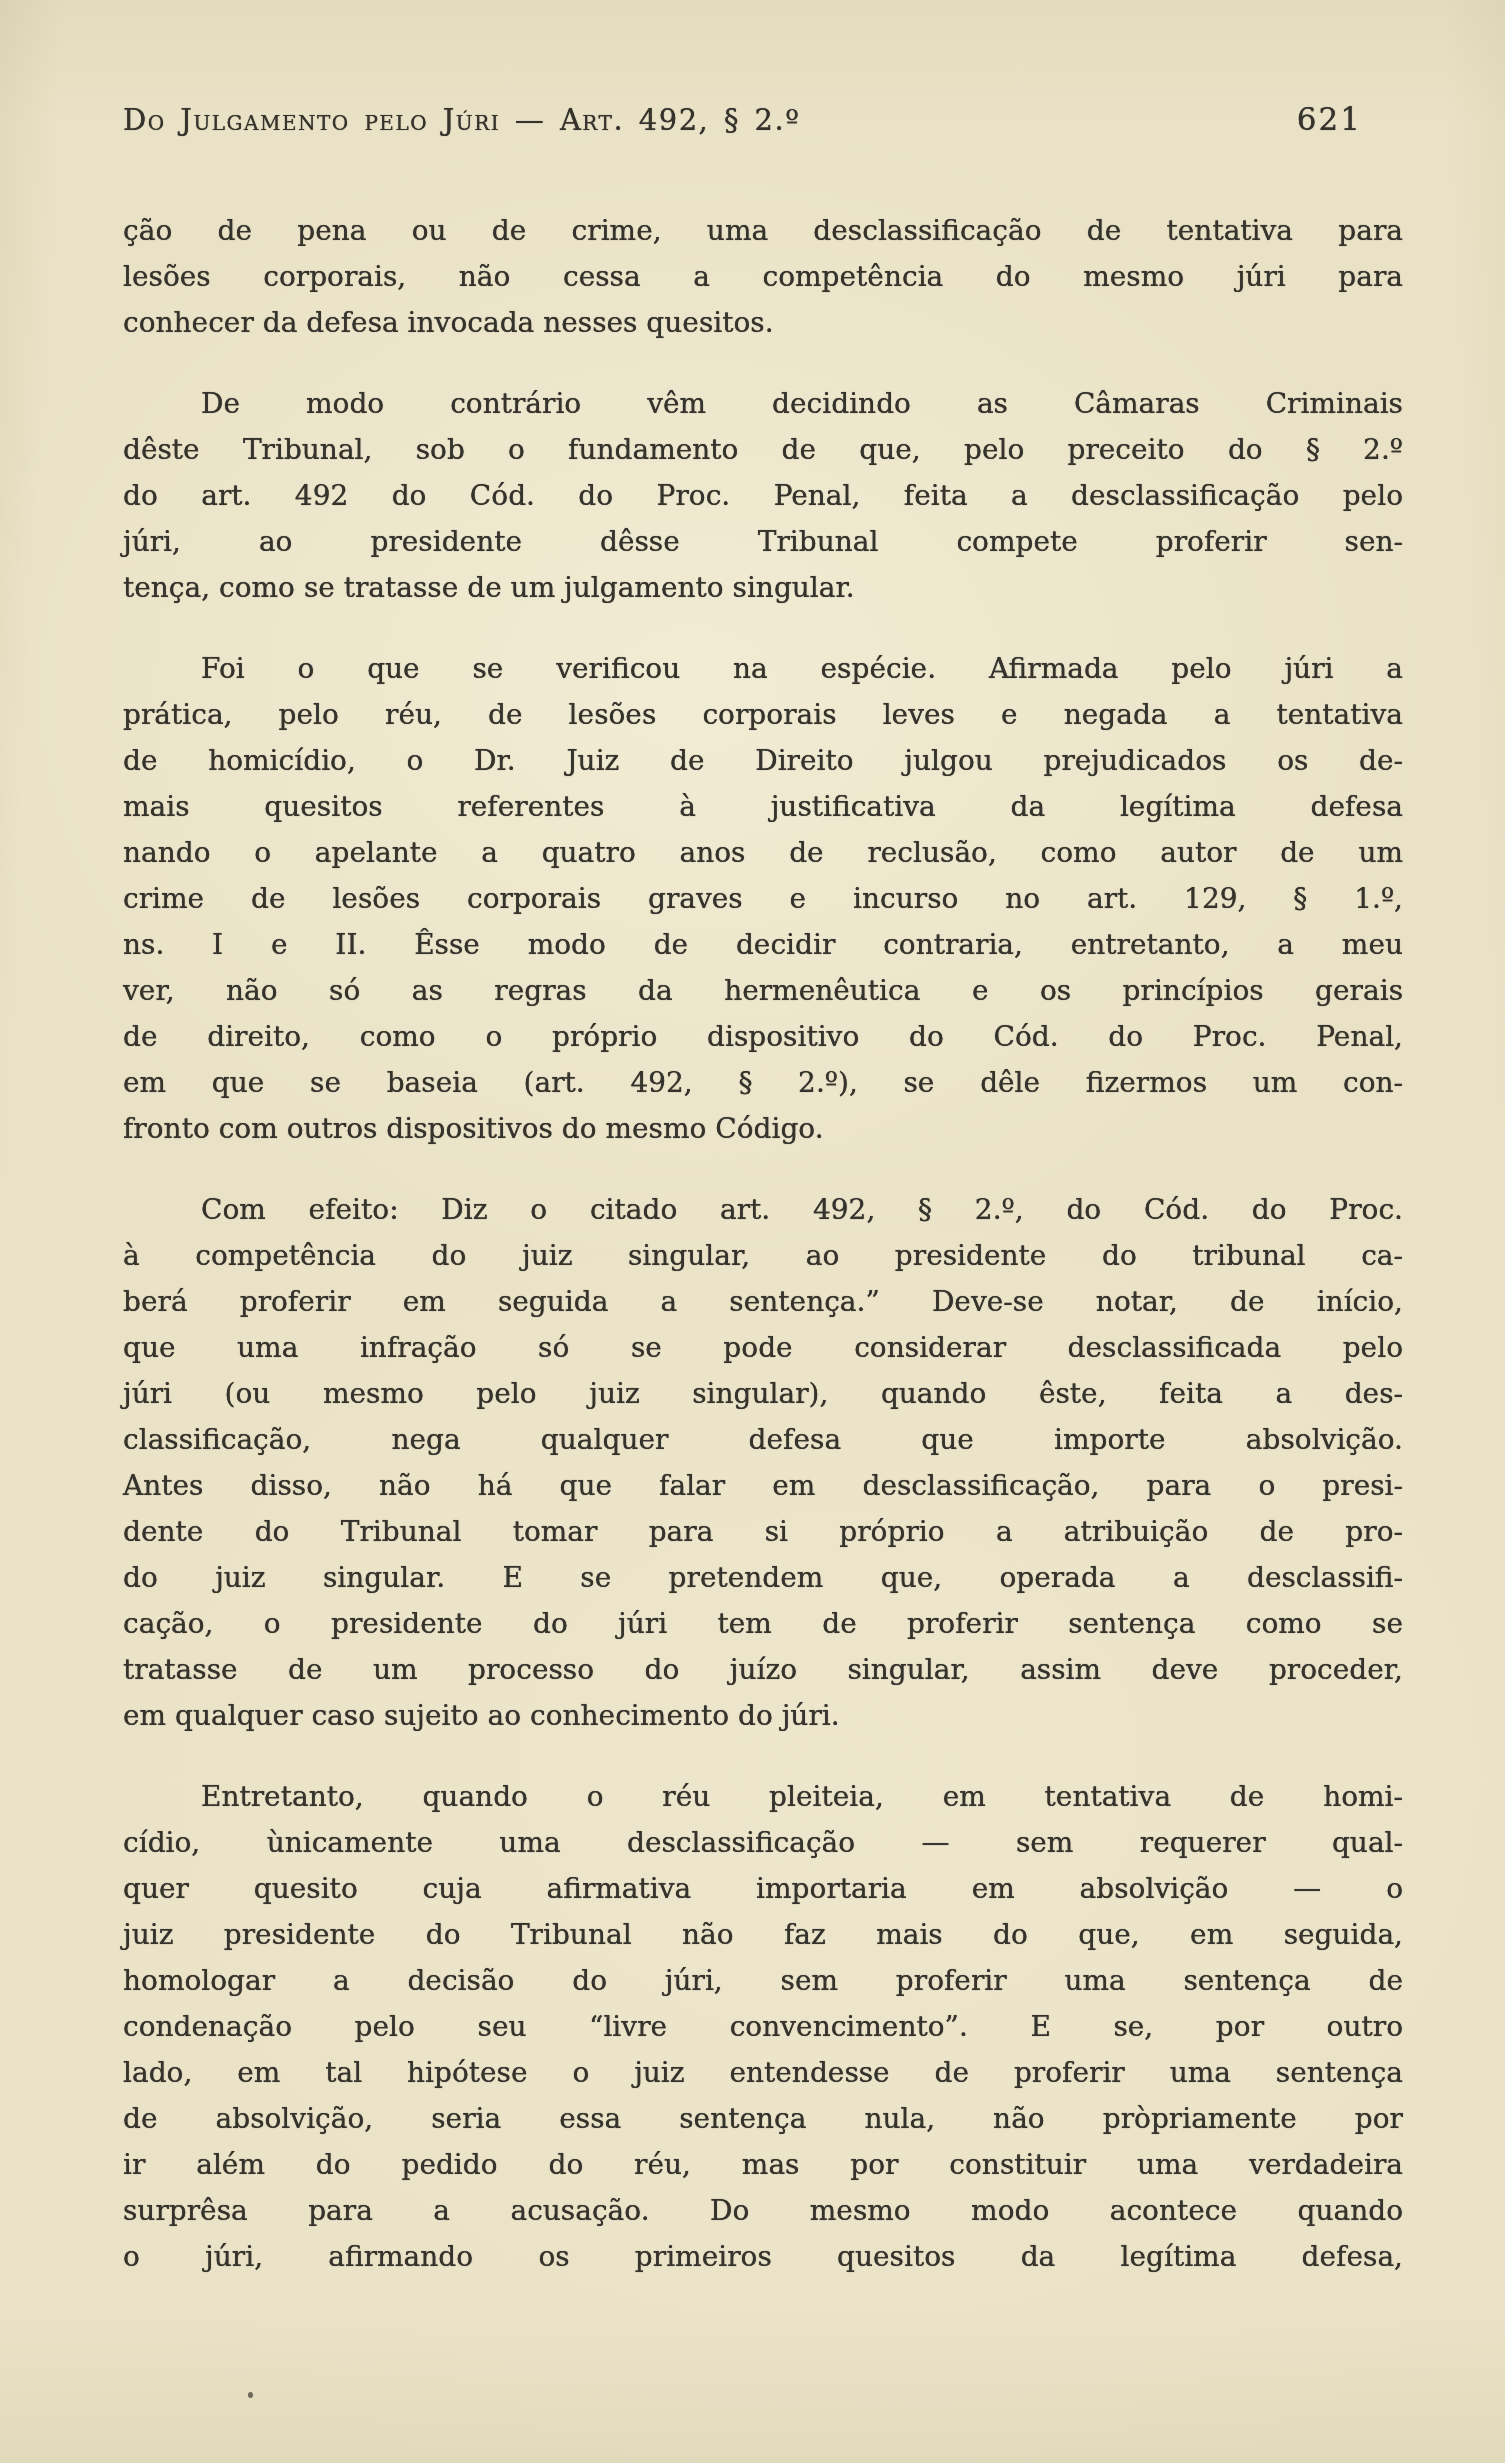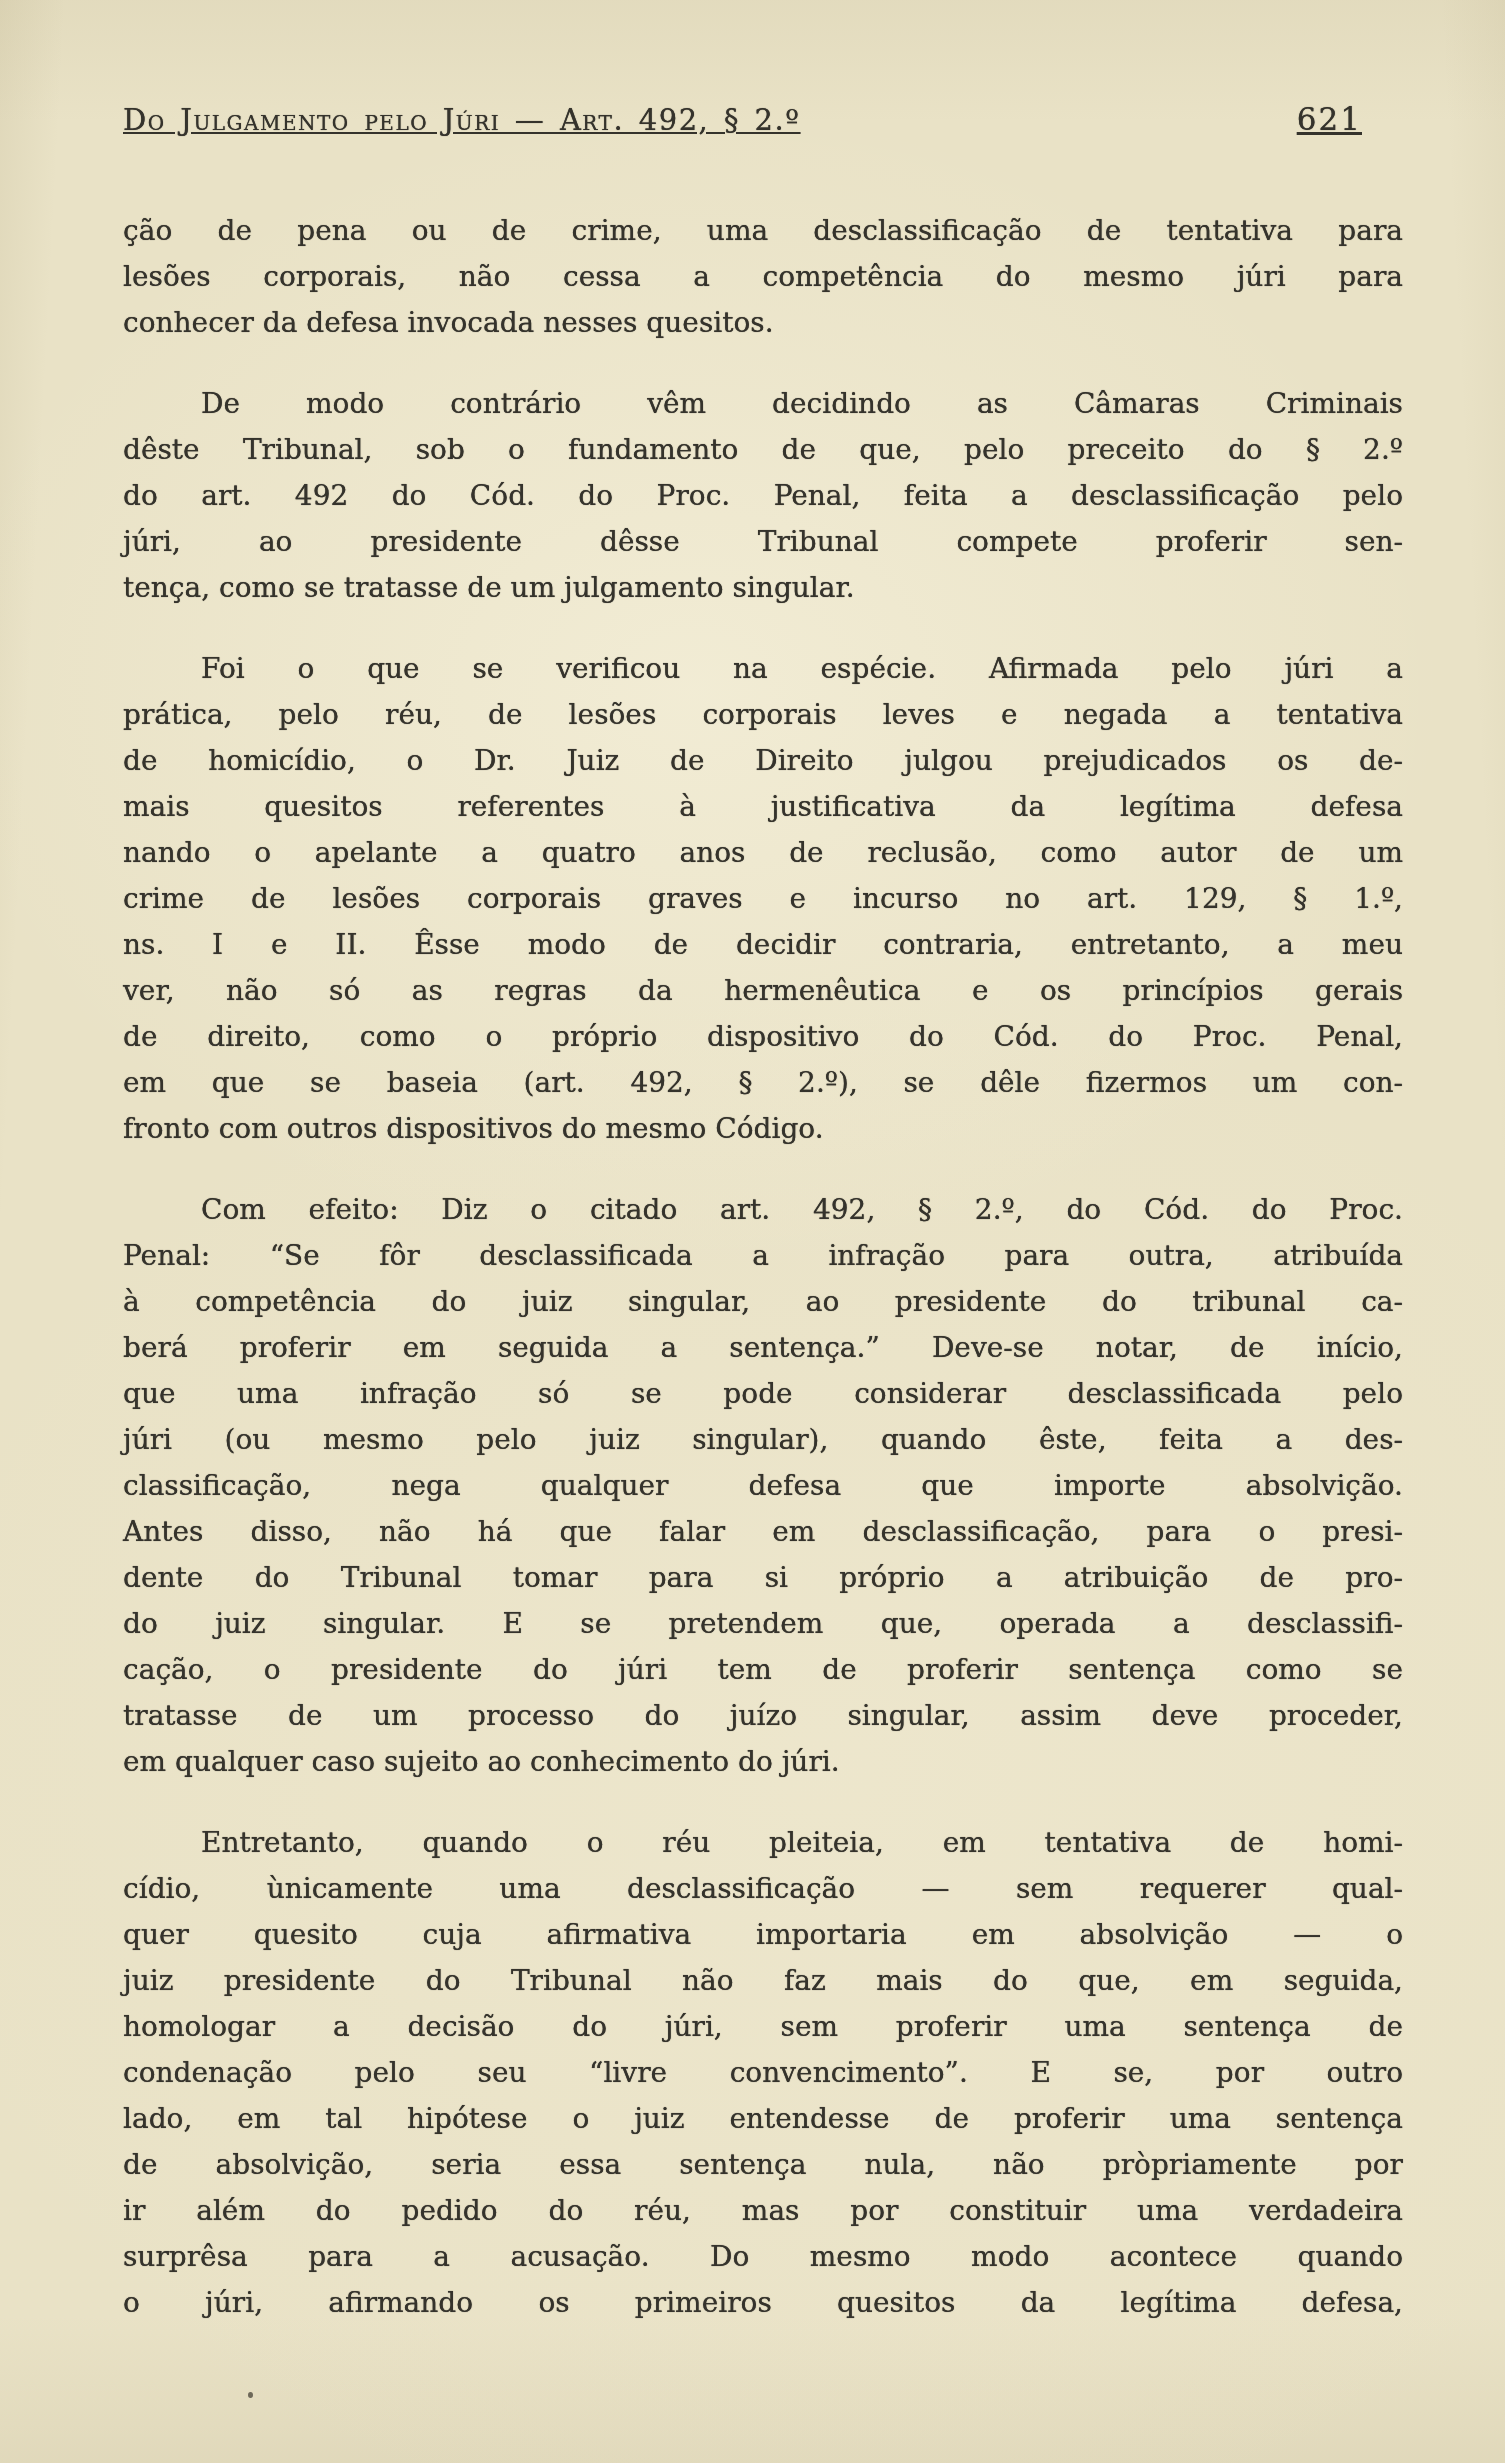--- a/index.html
+++ b/index.html
@@ -24,21 +24,20 @@
   }
   .running-head {
     position: absolute;
     top: 104px;
     left: 123px;
     width: 1280px;
     display: flex;
     justify-content: space-between;
     align-items: baseline;
     line-height: 1;
-    text-decoration: underline;
   }
   .head-title {
     font-variant-caps: small-caps;
     font-size: 29px;
     letter-spacing: 1.5px;
     word-spacing: 3.9px;
     text-shadow: 0 0 0.8px currentColor;
   }
   .page-number {
     font-size: 31px;
@@ -96,21 +95,20 @@
       <div class="line stretch">de homicídio, o Dr. Juiz de Direito julgou prejudicados os de-</div>
       <div class="line stretch">mais quesitos referentes à justificativa da legítima defesa</div>
       <div class="line stretch">nando o apelante a quatro anos de reclusão, como autor de um</div>
       <div class="line stretch">crime de lesões corporais graves e incurso no art. 129, § 1.º,</div>
       <div class="line stretch">ns. I e II. Êsse modo de decidir contraria, entretanto, a meu</div>
       <div class="line stretch">ver, não só as regras da hermenêutica e os princípios gerais</div>
       <div class="line stretch">de direito, como o próprio dispositivo do Cód. do Proc. Penal,</div>
       <div class="line stretch">em que se baseia (art. 492, § 2.º), se dêle fizermos um con-</div>
       <div class="line">fronto com outros dispositivos do mesmo Código.</div>
       <div class="line stretch indent">Com efeito: Diz o citado art. 492, § 2.º, do Cód. do Proc.</div>
-      <div class="line stretch">Penal: “Se fôr desclassificada a infração para outra, atribuída</div>
       <div class="line stretch">à competência do juiz singular, ao presidente do tribunal ca-</div>
       <div class="line stretch">berá proferir em seguida a sentença.” Deve-se notar, de início,</div>
       <div class="line stretch">que uma infração só se pode considerar desclassificada pelo</div>
       <div class="line stretch">júri (ou mesmo pelo juiz singular), quando êste, feita a des-</div>
       <div class="line stretch">classificação, nega qualquer defesa que importe absolvição.</div>
       <div class="line stretch">Antes disso, não há que falar em desclassificação, para o presi-</div>
       <div class="line stretch">dente do Tribunal tomar para si próprio a atribuição de pro-</div>
       <div class="line stretch">do juiz singular. E se pretendem que, operada a desclassifi-</div>
       <div class="line stretch">cação, o presidente do júri tem de proferir sentença como se</div>
       <div class="line stretch">tratasse de um processo do juízo singular, assim deve proceder,</div>

